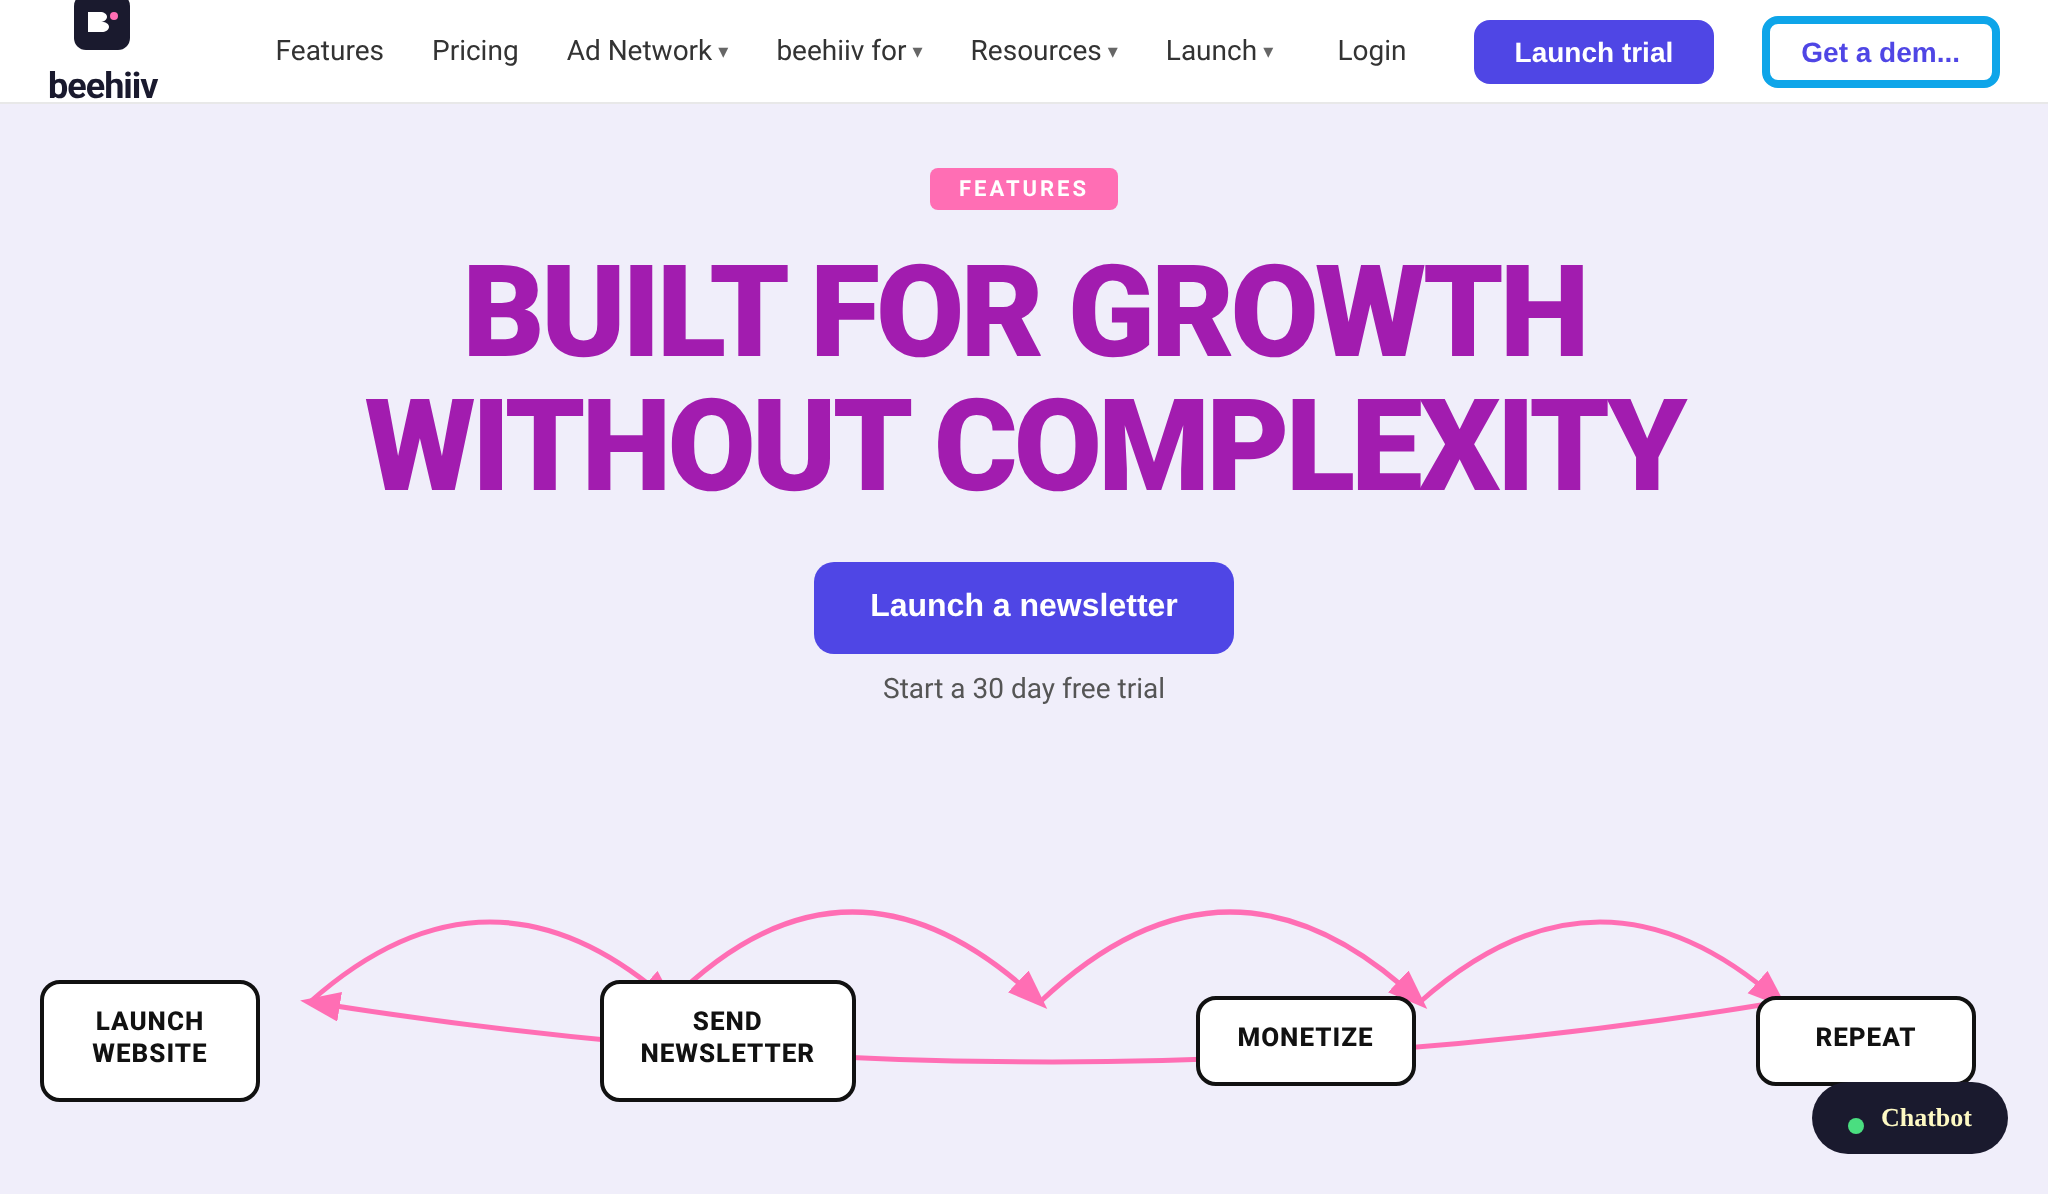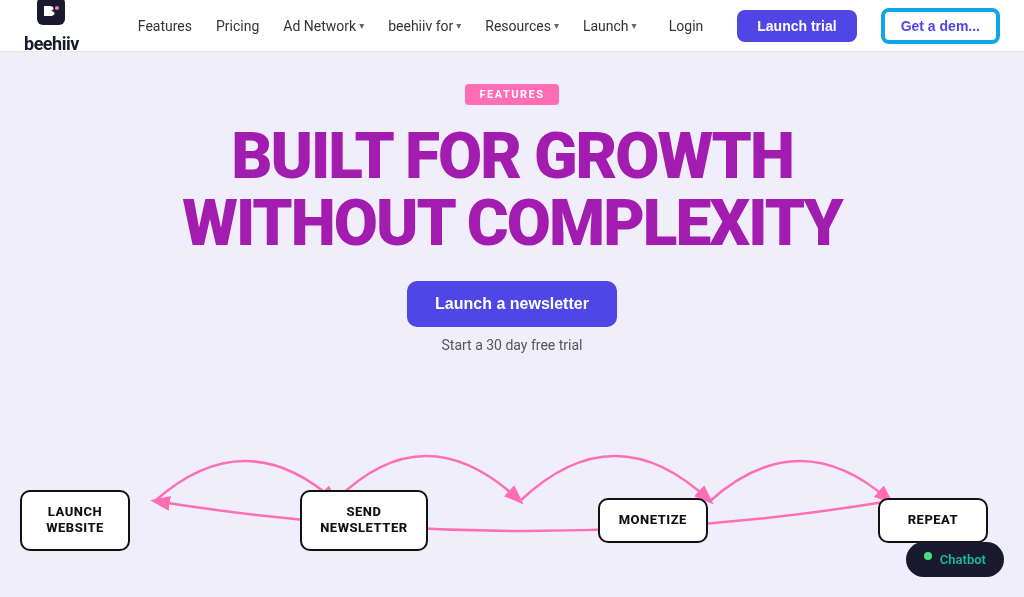--- a/index.html
+++ b/index.html
@@ -179,30 +179,31 @@
       line-height: 1.3;
       text-transform: uppercase;
     }
 
     
     .chatbot-btn {
       position: fixed;
       bottom: 20px;
       right: 20px;
       background: #1a1a2e;
-      color: #14b8a6;
+      color: #fef9c3;
       border-radius: 24px;
       padding: 10px 18px;
       font-size: 13px;
       font-weight: 600;
       display: flex;
-      align-items: flex-start;
+      align-items: flex-end;
       gap: 8px;
       cursor: pointer;
       z-index: 100;
+      font-family: Liberation Serif, serif;
     }
     .chatbot-dot {
       width: 8px;
       height: 8px;
       background: #4ade80;
       border-radius: 50%;
     }
   </style>
 </head>
 <body>

